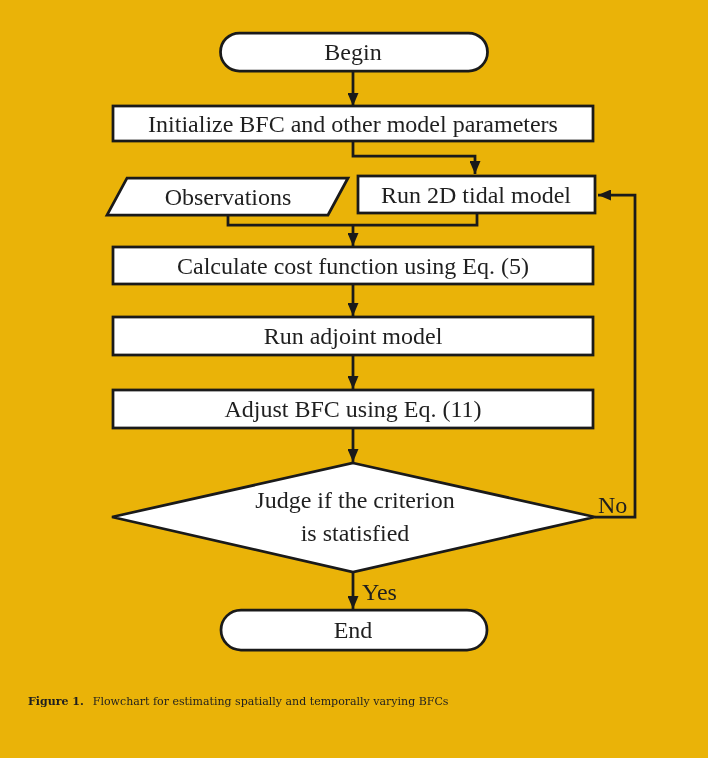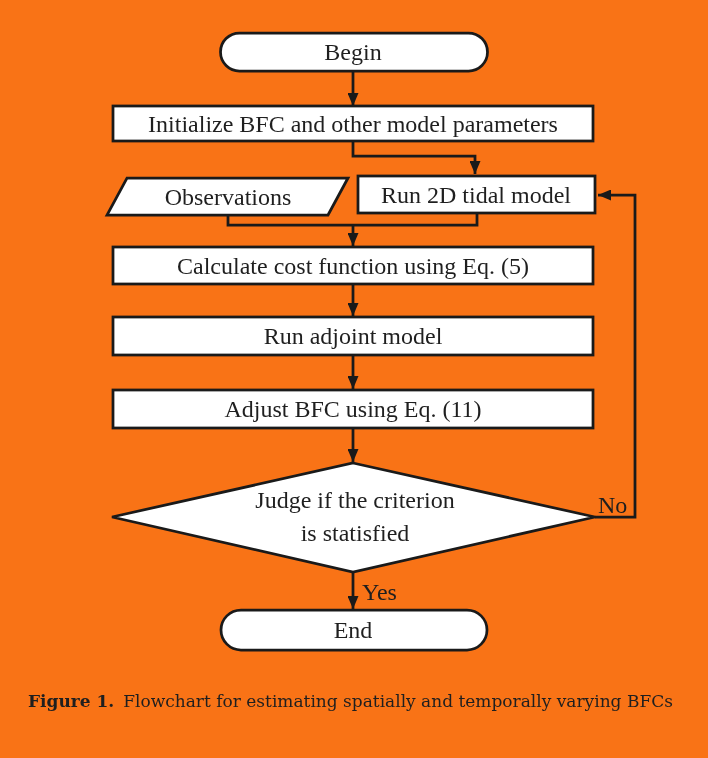--- a/index.html
+++ b/index.html
@@ -1,20 +1,20 @@
 <!DOCTYPE html>
 <html><head>
 <meta charset="utf-8">
 <style>
   html, body { margin: 0; padding: 0; background: #ffffff; }
   .page {
     position: relative;
     width: 708px;
     height: 758px;
-    background: #f97316;
+    background: #eab308;
     overflow: hidden;
     font-family: "Liberation Serif", serif;
   }
   svg.flowchart { position: absolute; left: 0; top: 0; }
   .shape {
     fill: #ffffff;
     stroke: #1a1a1a;
     stroke-width: 2.75;
   }
   .edge {
@@ -33,21 +33,21 @@
     font-size: 24px;
     fill: #1f1f1f;
     text-anchor: start;
   }
   .caption {
     position: absolute;
     left: 28px;
     top: 689px;
     width: 676px;
     font-family: "DejaVu Serif", serif;
-    font-size: 17px;
+    font-size: 11px;
     line-height: 25px;
     color: #1f1f1f;
     white-space: nowrap;
   }
   .caption .cap-label {
     font-weight: bold;
     margin-right: 9px;
   }
 </style>
 </head>

